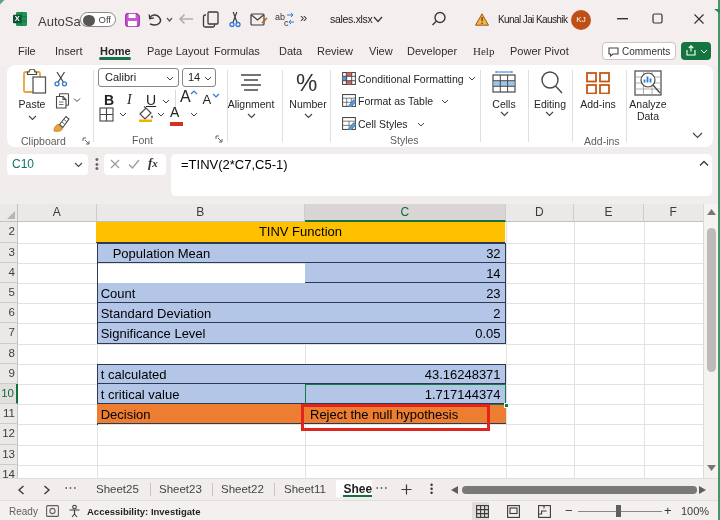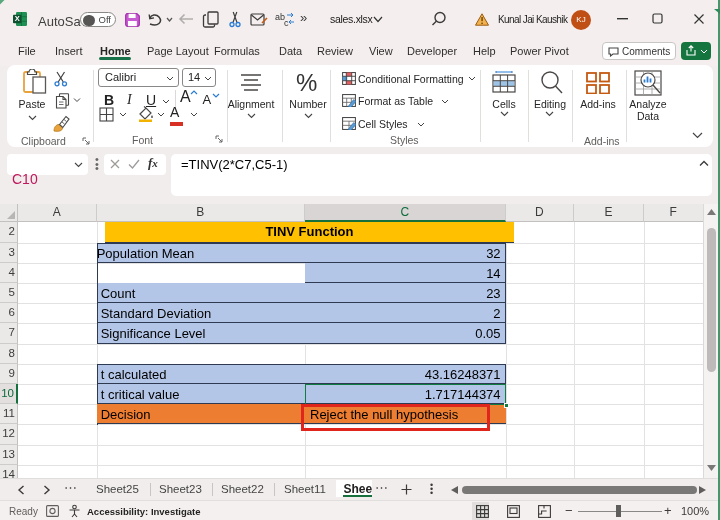--- a/index.html
+++ b/index.html
@@ -105,21 +105,21 @@
     <div class="mi" style="left:18px;">File</div>
     <div class="mi" style="left:55px;">Insert</div>
     <div class="mi" style="left:100px;color:#262626;font-weight:bold;">Home</div>
     <div class="abs" style="left:99px;top:19.2px;width:32px;height:2.6px;background:#17724a;border-radius:2px;"></div>
     <div class="mi" style="left:147px;">Page Layout</div>
     <div class="mi" style="left:214px;">Formulas</div>
     <div class="mi" style="left:279px;">Data</div>
     <div class="mi" style="left:317px;">Review</div>
     <div class="mi" style="left:369px;">View</div>
     <div class="mi" style="left:407px;">Developer</div>
-    <div class="mi" style="left:473px;">Help</div>
+    <div class="mi" style="left:473px;font-family:Liberation Serif, serif;">Help</div>
     <div class="mi" style="left:510px;">Power Pivot</div>
     <div class="abs" style="left:602px;top:4px;width:74px;height:18px;background:#fff;border:1px solid #c8c6c4;border-radius:4px;">
       <svg class="abs" style="left:5px;top:4px" width="11" height="10" viewBox="0 0 11 10" fill="none" stroke="#444" stroke-width="1.1">
           <path d="M1 1 h9 v6 h-5 l-2.5 2 v-2 H1 Z"></path>
         </svg>
       <div class="abs" style="left:19px;top:3px;font-size:10px;color:#333;">Comments</div>
     </div>
     <div class="abs" style="left:681px;top:4px;width:30px;height:18px;background:#15753f;border-radius:4px;">
       <svg class="abs" style="left:5px;top:3px" width="12" height="12" viewBox="0 0 12 12" fill="none" stroke="#fff" stroke-width="1.1">
         <path d="M1 5 v5 h8 v-5"></path>
@@ -306,21 +306,21 @@
       <path d="M10.5 12.5 v-3 M13.5 12.5 v-6 M16.5 12.5 v-4" stroke="#2b7cd3" stroke-width="1.8"></path>
       <path d="M19 15 L26 23" stroke="#4a4846" stroke-width="1.4"></path>
     </svg>
     <div class="abs" style="left:620px;top:32px;width:56px;text-align:center;font-size:10.5px;color:#262626;line-height:12px;">Analyze<br>Data</div>
     <svg class="abs" style="left:692px;top:66px" width="11" height="7" viewBox="0 0 11 7" fill="none" stroke="#444" stroke-width="1.2">
         <path d="M1 1 L5.5 5.5 L10 1"></path>
       </svg>
   </div>
   <div id="fbar" class="abs">
     <div class="abs" style="left:7px;top:7px;width:81px;height:21px;background:#fff;border-radius:4px;"></div>
-    <div class="abs" style="left:12px;top:24px;font-size:14px;color:#be185d;">C10</div>
+    <div class="abs" style="left:12px;top:10px;font-size:12px;color:#0f766e;">C10</div>
     <svg class="abs" style="left:74px;top:15px" width="9" height="6" viewBox="0 0 9 6" fill="none" stroke="#444" stroke-width="1.1">
         <path d="M1 1 L4.5 4.5 L8 1"></path>
       </svg>
     <div class="abs" style="left:95px;top:10px;font-size:11px;color:#666;letter-spacing:0;line-height:4.5px;">•<br>•<br>•</div>
     <div class="abs" style="left:104px;top:7px;width:62px;height:21px;background:#fff;border-radius:4px;"></div>
     <svg class="abs" style="left:110px;top:12px" width="10" height="10" viewBox="0 0 10 10" fill="none" stroke="#9e9c9a" stroke-width="1.3">
         <path d="M1 1 L9 9 M9 1 L1 9"></path>
       </svg>
     <svg class="abs" style="left:128px;top:12px" width="12" height="10" viewBox="0 0 12 10" fill="none" stroke="#9e9c9a" stroke-width="1.3">
         <path d="M1 5.5 L4.5 9 L11 1"></path>
@@ -368,22 +368,22 @@
     <div class="ghline" style="left:18px;top:99.2px;width:684.5px;"></div>
     <div class="ghline" style="left:18px;top:119.4px;width:684.5px;"></div>
     <div class="ghline" style="left:18px;top:139.6px;width:684.5px;"></div>
     <div class="ghline" style="left:18px;top:159.8px;width:684.5px;"></div>
     <div class="ghline" style="left:18px;top:180px;width:684.5px;"></div>
     <div class="ghline" style="left:18px;top:200.2px;width:684.5px;"></div>
     <div class="ghline" style="left:18px;top:220.4px;width:684.5px;"></div>
     <div class="ghline" style="left:18px;top:240.6px;width:684.5px;"></div>
     <div class="ghline" style="left:18px;top:260.8px;width:684.5px;"></div>
 
-    <div class="cell" style="left:105px;top:18.4px;width:408.9px;height:20.2px;background:#ffc000;font-weight:bold;text-align:center;line-height:20px;border-bottom:1px solid #2e3a52;">TINV Function</div>
-    <div class="cell blue" style="left:96.7px;top:38.6px;width:209.3px;height:20.2px;line-height:21.5px;padding-left:0;border-left:none;">Population Mean</div>
+    <div class="cell" style="left:96px;top:18.4px;width:408.9px;height:20.2px;background:#ffc000;font-weight:normal;text-align:center;line-height:20px;border-bottom:1px solid #2e3a52;">TINV Function</div>
+    <div class="cell blue" style="left:96.7px;top:38.6px;width:209.3px;height:20.2px;line-height:21.5px;padding-left:16px;border-left:none;">Population Mean</div>
     <div class="cell blue num" style="left:305px;top:38.6px;width:200.6px;height:20.2px;line-height:21.5px;padding-right:4px;border-left:none;">32</div>
     <div class="cell blue num" style="left:305px;top:58.8px;width:200.6px;height:20.2px;line-height:21.5px;padding-right:4px;border-left:none;">14</div>
     <div class="cell blue" style="left:96.7px;top:79px;width:209.3px;height:20.2px;line-height:21.5px;padding-left:4px;border-left:none;">Count</div>
     <div class="cell blue num" style="left:305px;top:79px;width:200.6px;height:20.2px;line-height:21.5px;padding-right:4px;border-left:none;">23</div>
     <div class="cell blue" style="left:96.7px;top:99.2px;width:209.3px;height:20.2px;line-height:21.5px;padding-left:4px;border-left:none;">Standard Deviation</div>
     <div class="cell blue num" style="left:305px;top:99.2px;width:200.6px;height:20.2px;line-height:21.5px;padding-right:4px;border-left:none;">2</div>
     <div class="cell blue" style="left:96.7px;top:119.4px;width:209.3px;height:20.2px;line-height:21.5px;padding-left:4px;border-left:none;">Significance Level</div>
     <div class="cell blue num" style="left:305px;top:119.4px;width:200.6px;height:20.2px;line-height:21.5px;padding-right:4px;border-left:none;">0.05</div>
     <div class="abs" style="left:96.7px;top:38.6px;width:0.5px;height:101px;border-left:1px solid #2e3a52;"></div>
     <div class="abs" style="left:96.7px;top:38.6px;width:408.9px;height:0.5px;border-top:1px solid #2e3a52;"></div>

